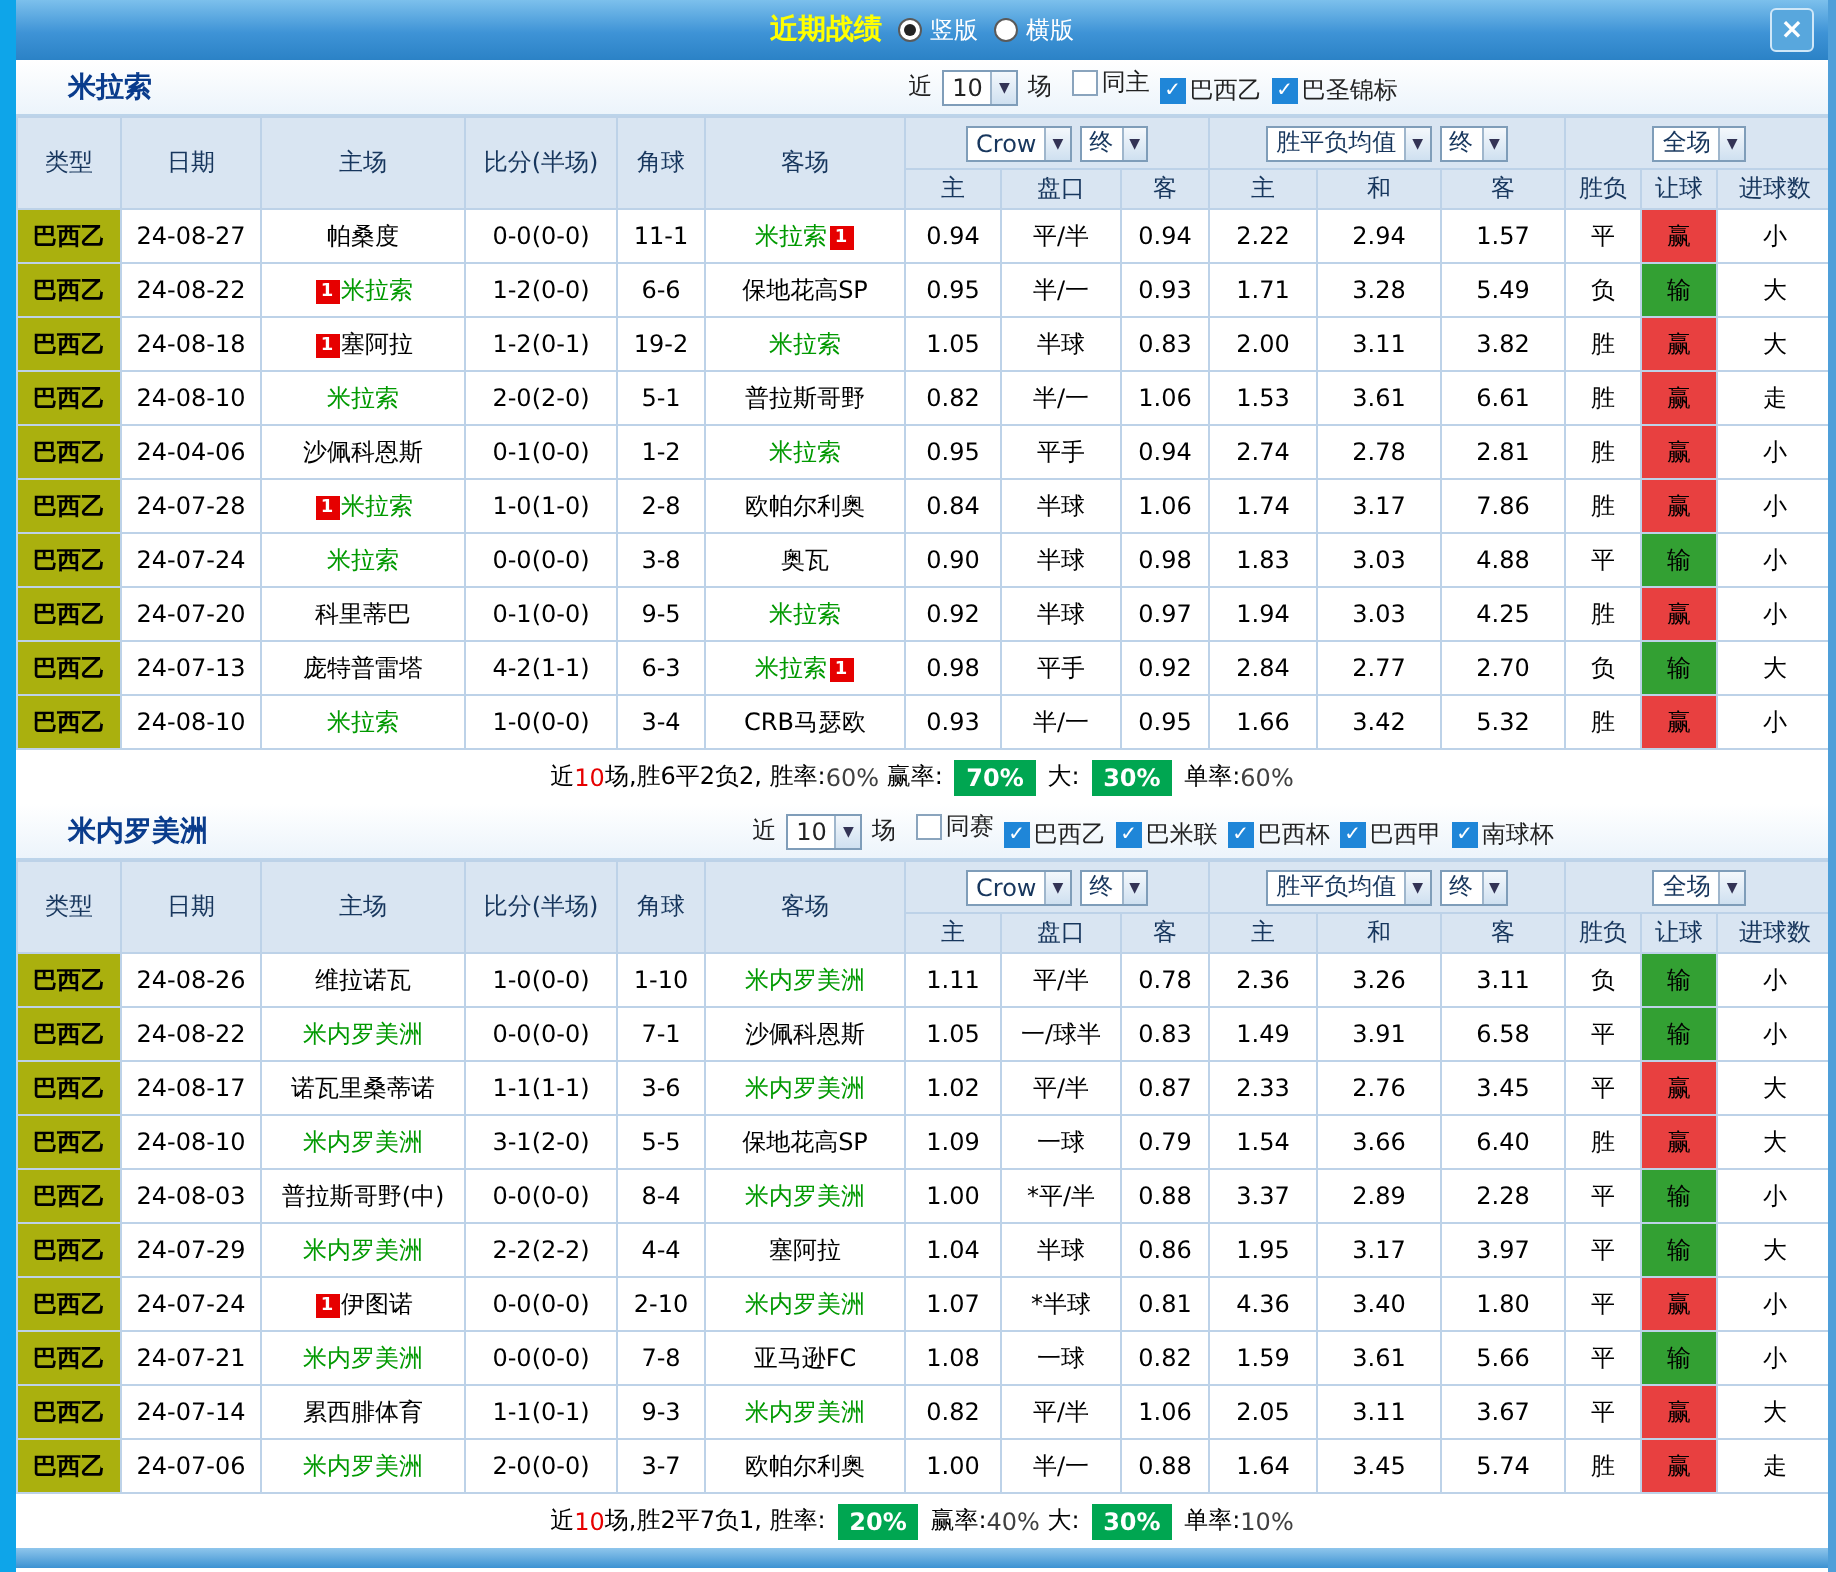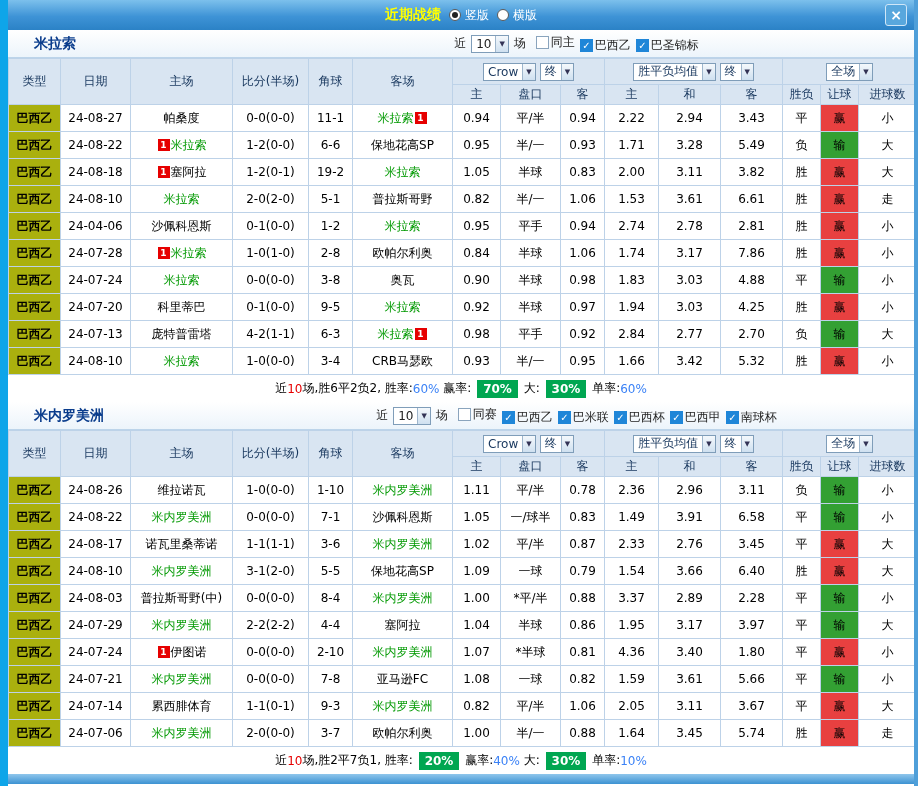--- a/index.html
+++ b/index.html
@@ -50,21 +50,21 @@
   td.bet-lose { background:#33a033; color:#fff; }
   td.goal-big { color:#e60000; }
   td.goal-small { color:#009900; }
   td.goal-push { color:#2244cc; }
 
   
   .summary { height:27px; display:flex; align-items:center; justify-content:center; font-size:12px; }
   .summary span { white-space:pre; }
   .sum-plain { color:#000; }
   .sum-red { color:#e60000; }
-  .sum-blue { color:#3b82f6; }
+  .sum-blue { color:#404040; }
   .sum-greenbg { background:#00a651; color:#fff; font-weight:bold; padding:2px 6px; margin:0 2px; }
 
   .bottom-strip { height:10px; background:linear-gradient(180deg,#8fc6ec,#3c92d2); }
 </style>
 </head>
 <body>
 
 <div class="frame">
 
   <div class="titlebar">
@@ -182,21 +182,21 @@
             <td class="c-date">24-08-27</td>
             <td class="c-team"><span class="tm">帕桑度</span></td>
             <td class="c-score">0-0(0-0)</td>
             <td class="c-corner">11-1</td>
             <td class="c-team"><span class="tm green">米拉索</span><span class="badge">1</span></td>
             <td class="c-odds">0.94</td>
             <td class="c-line">平/半</td>
             <td class="c-odds">0.94</td>
             <td class="c-avg">2.22</td>
             <td class="c-avg">2.94</td>
-            <td class="c-avg">3.43</td>
+            <td class="c-avg">1.57</td>
             <td class="c-res res-draw">平</td>
             <td class="c-bet bet-win">赢</td>
             <td class="c-goal goal-small">小</td>
           </tr>
           <tr>
             <td class="c-league">巴西乙</td>
             <td class="c-date">24-08-22</td>
             <td class="c-team"><span class="badge">1</span><span class="tm green">米拉索</span></td>
             <td class="c-score">1-2(0-0)</td>
             <td class="c-corner">6-6</td>
@@ -469,21 +469,21 @@
             <td class="c-league">巴西乙</td>
             <td class="c-date">24-08-26</td>
             <td class="c-team"><span class="tm">维拉诺瓦</span></td>
             <td class="c-score">1-0(0-0)</td>
             <td class="c-corner">1-10</td>
             <td class="c-team"><span class="tm green">米内罗美洲</span></td>
             <td class="c-odds">1.11</td>
             <td class="c-line">平/半</td>
             <td class="c-odds">0.78</td>
             <td class="c-avg">2.36</td>
-            <td class="c-avg">2.96</td>
+            <td class="c-avg">3.26</td>
             <td class="c-avg">3.11</td>
             <td class="c-res res-lose">负</td>
             <td class="c-bet bet-lose">输</td>
             <td class="c-goal goal-small">小</td>
           </tr>
           <tr>
             <td class="c-league">巴西乙</td>
             <td class="c-date">24-08-22</td>
             <td class="c-team"><span class="tm green">米内罗美洲</span></td>
             <td class="c-score">0-0(0-0)</td>

